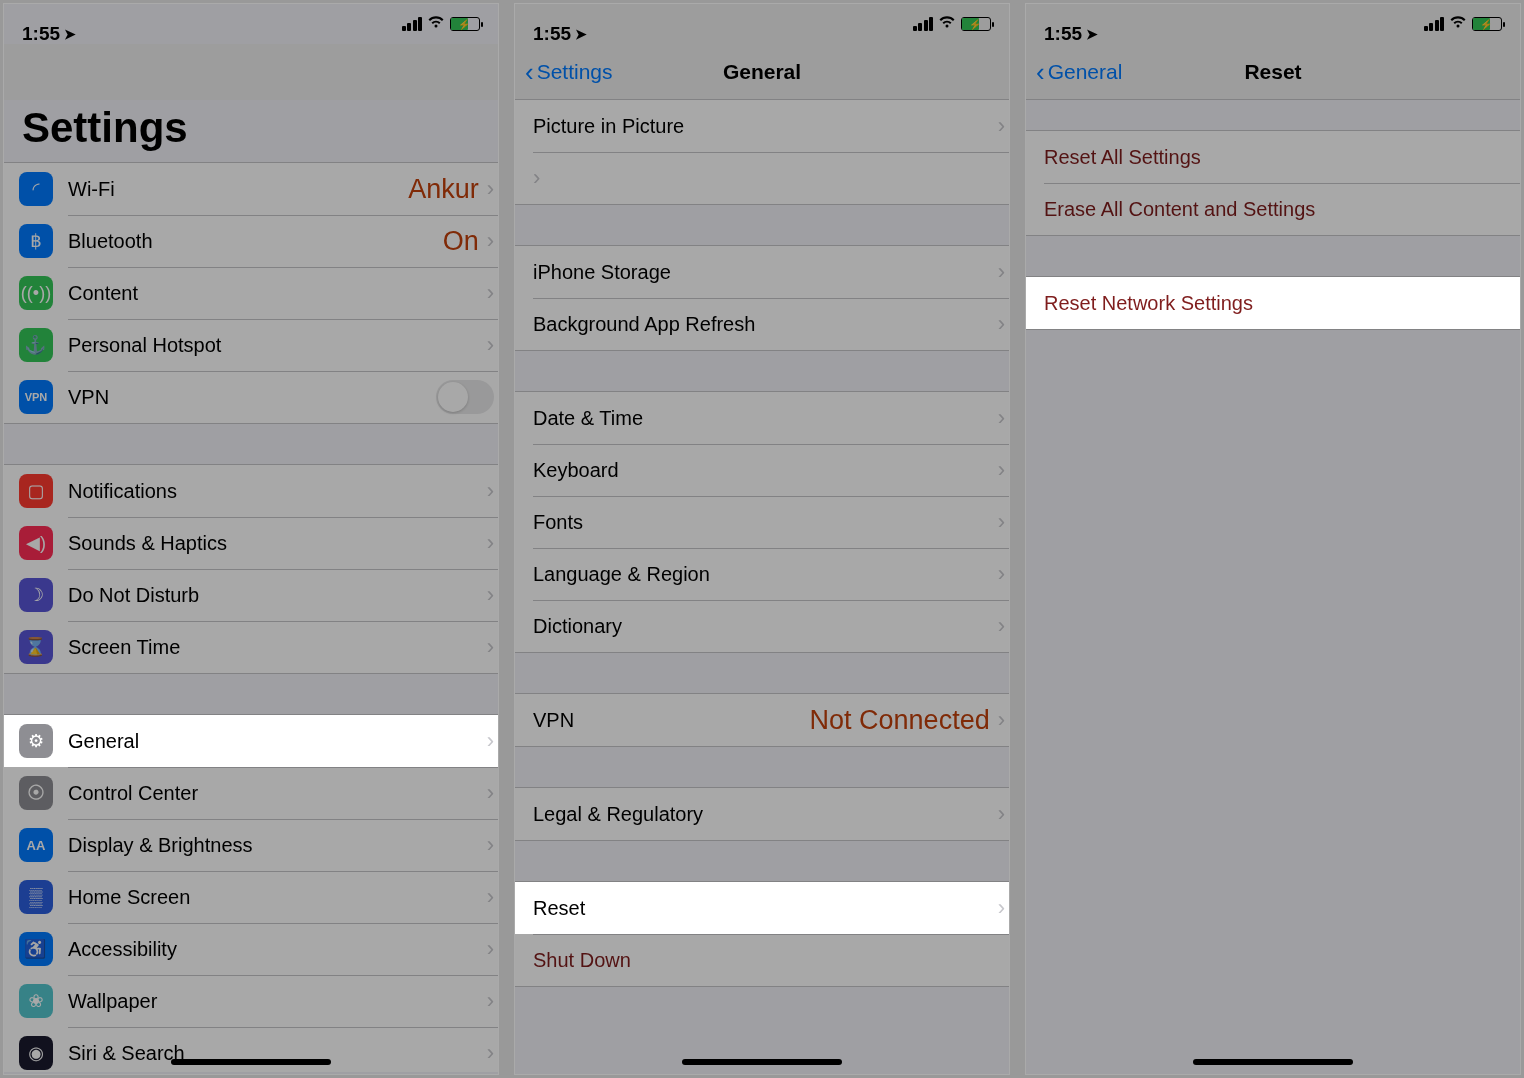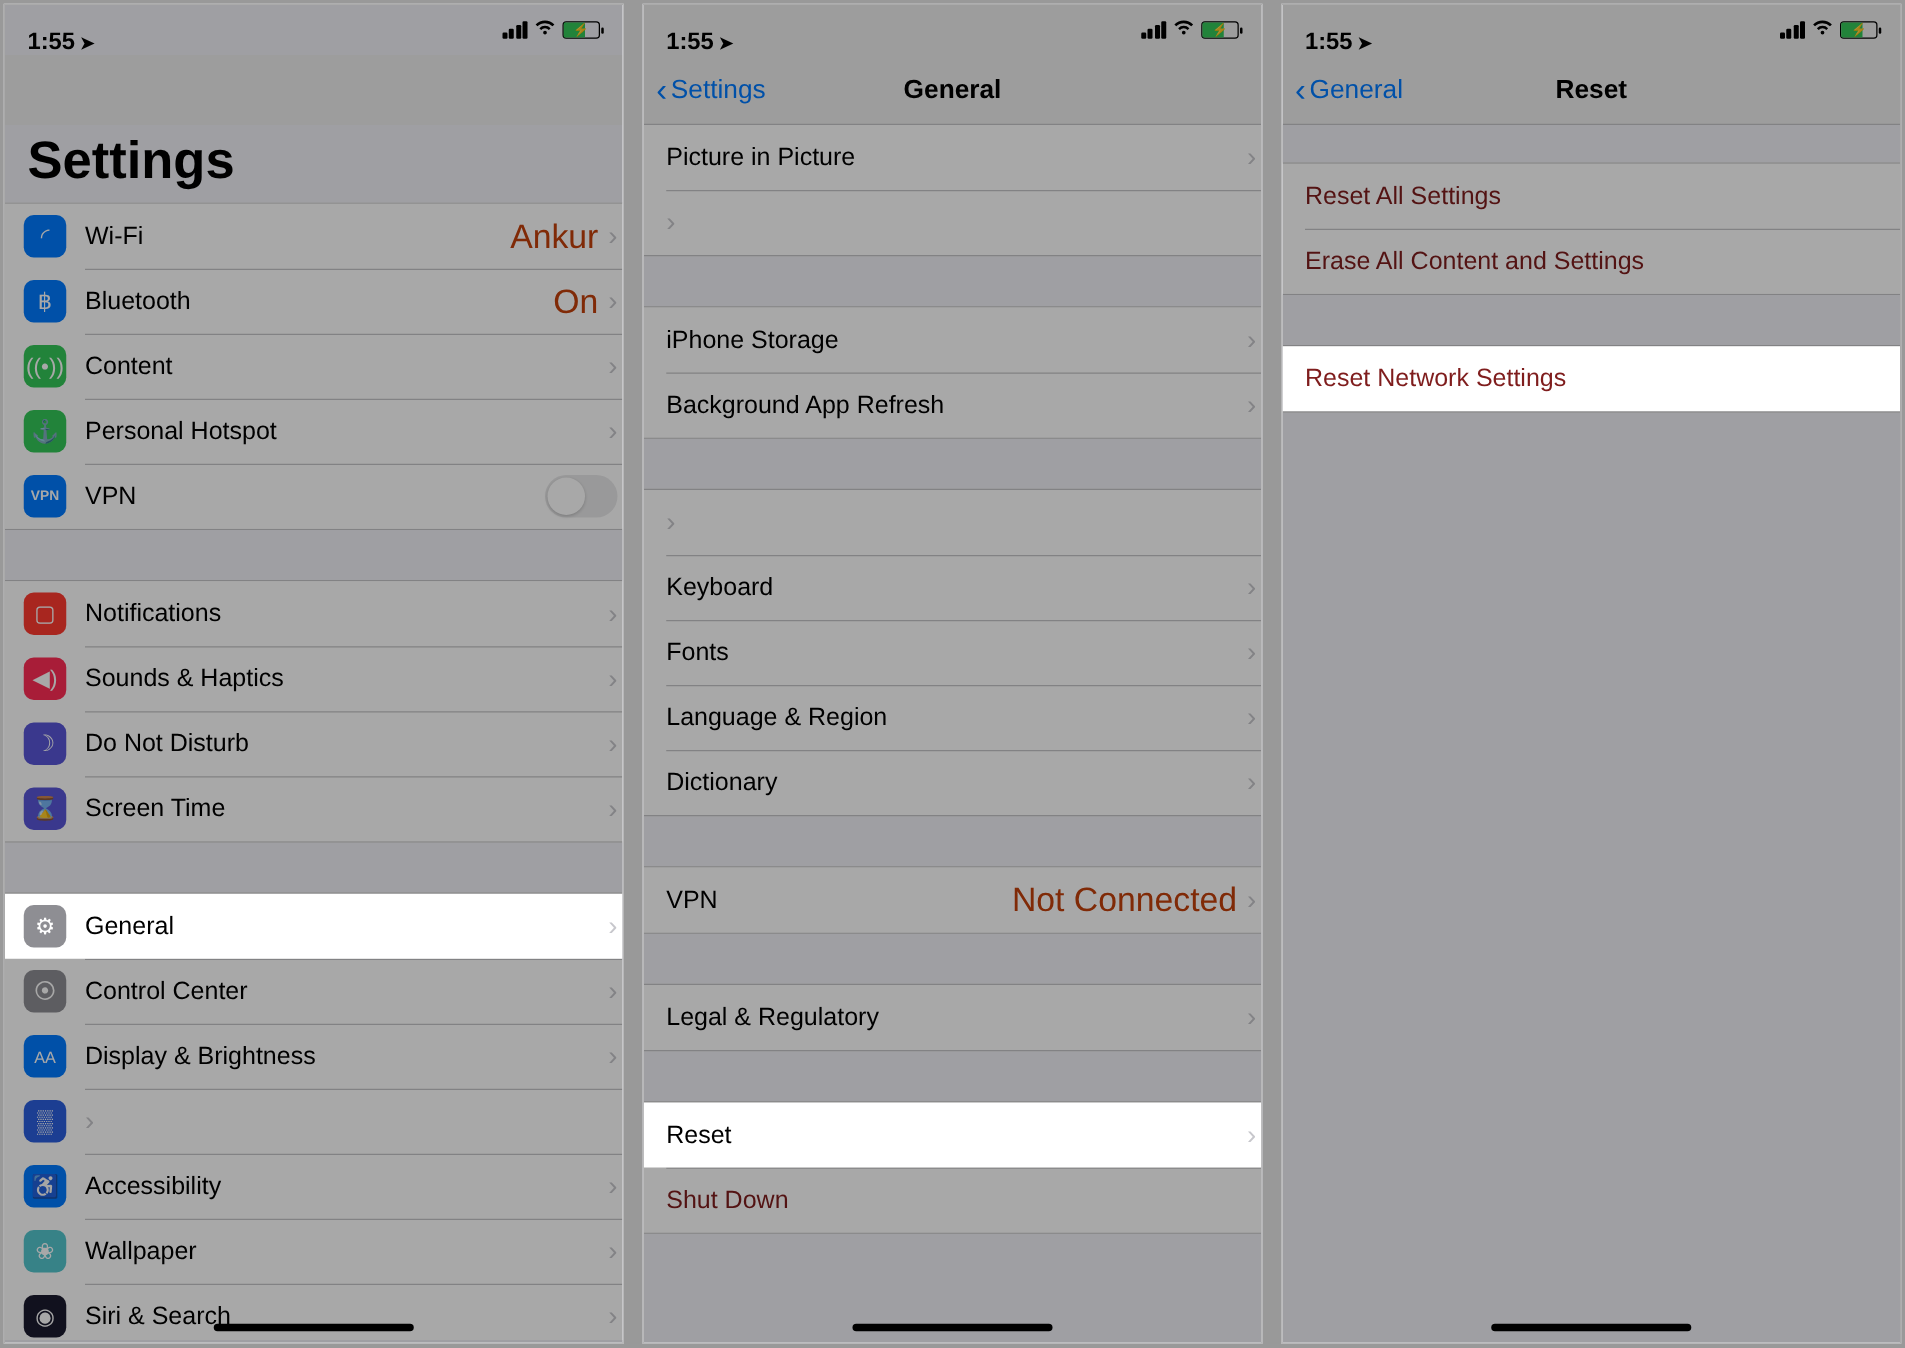--- a/index.html
+++ b/index.html
@@ -126,21 +126,21 @@
   
   .home-ind {
     position:absolute;bottom:9px;left:50%;transform:translateX(-50%);
     width:160px;height:6px;background:#000;border-radius:3px;z-index:20;
   }
   
   .ic-wifi{background:#007aff;} .ic-bt{background:#007aff;} .ic-cell{background:#34c759;}
   .ic-hotspot{background:#34c759;} .ic-vpn{background:#007aff;font-size:11px;font-weight:600;}
   .ic-notif{background:#ff3b30;} .ic-sounds{background:#ff2d55;} .ic-dnd{background:#5856d6;}
   .ic-screentime{background:#5856d6;} .ic-general{background:#8e8e93;} .ic-cc{background:#8e8e93;}
-  .ic-display{background:#007aff;font-size:13px;font-weight:400;} .ic-home{background:#2b5fde;}
+  .ic-display{background:#007aff;font-size:13px;font-weight:700;} .ic-home{background:#2b5fde;}
   .ic-access{background:#007aff;} .ic-wall{background:#54c5ce;} .ic-siri{background:#1b1b2e;}
 </style>
 </head>
 <body>
 
 <div class="phone">
   <div class="dim-overlay"></div>
   <div class="status-bar">
     <div class="status-left">
       <span>1:55</span>
@@ -232,20 +232,21 @@
           <div class="row-label">Control Center</div>
           <div class="disclosure">›</div>
         </div>
         <div class="row">
           <div class="icon-box ic-display">AA</div>
           <div class="row-label">Display &amp; Brightness</div>
           <div class="disclosure">›</div>
         </div>
         <div class="row">
           <div class="icon-box ic-home">▒</div>
+          <div class="row-label">Home Screen</div>
           <div class="disclosure">›</div>
         </div>
         <div class="row">
           <div class="icon-box ic-access">♿</div>
           <div class="row-label">Accessibility</div>
           <div class="disclosure">›</div>
         </div>
         <div class="row">
           <div class="icon-box ic-wall">❀</div>
           <div class="row-label">Wallpaper</div>
@@ -310,20 +311,21 @@
           <div class="disclosure">›</div>
         </div>
         <div class="row">
           <div class="row-label">Background App Refresh</div>
           <div class="disclosure">›</div>
         </div>
       </div>
     <div class="group-gap"></div>
     <div class="group">
         <div class="row">
+          <div class="row-label">Date &amp; Time</div>
           <div class="disclosure">›</div>
         </div>
         <div class="row">
           <div class="row-label">Keyboard</div>
           <div class="disclosure">›</div>
         </div>
         <div class="row">
           <div class="row-label">Fonts</div>
           <div class="disclosure">›</div>
         </div>

